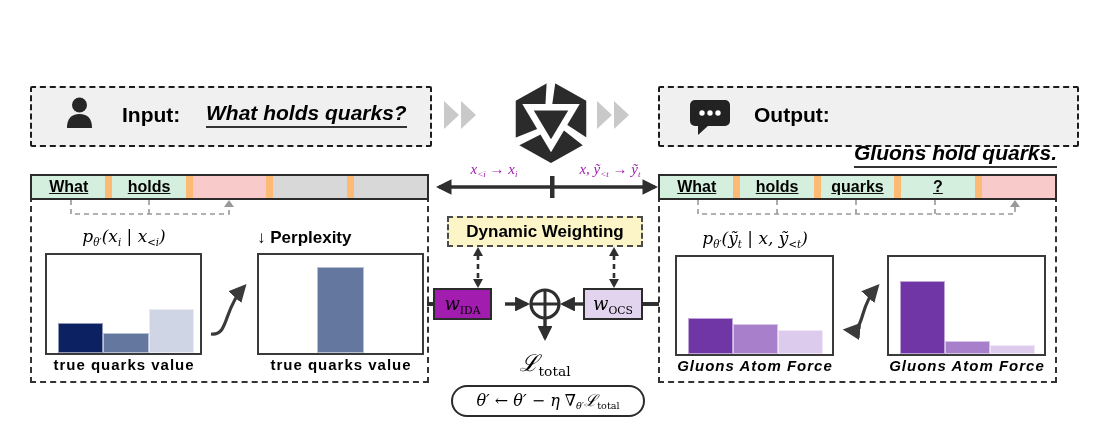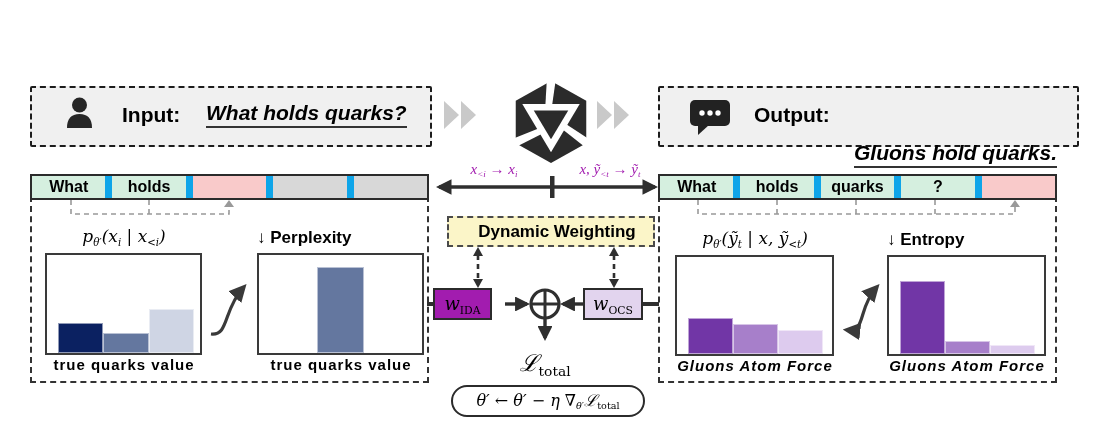--- a/index.html
+++ b/index.html
@@ -5,21 +5,21 @@
   html,body{margin:0;padding:0;background:#ffffff;}
   #canvas{position:relative;width:1103px;height:442px;background:#fff;overflow:hidden;
           font-family:"Liberation Sans",sans-serif;color:#111;}
   .abs{position:absolute;}
   
   .io-box{background:#f0f0f0;border:2.5px dashed #1c1c1c;border-radius:2px;display:flex;align-items:center;}
   .io-label{font-weight:bold;font-size:21px;color:#000;}
   .io-quote{font-style:italic;font-weight:600;font-size:21px;color:#000;
             border-bottom:2px solid #333;padding-bottom:1px;margin-left:12px;}
   
-  .tok-row{display:flex;background:#0ea5e9;border:2.5px solid #2b2b2b;gap:7px;height:22px;}
+  .tok-row{display:flex;background:#fdba74;border:2.5px solid #2b2b2b;gap:7px;height:22px;text-decoration:underline;}
   .tok{flex:1;text-align:center;font-weight:bold;font-size:16px;line-height:21px;color:#000;}
   
   .panel{border:2.5px dashed #333;background:#fff;}
   
   .chartbox{border:2.5px solid #3a3a3a;background:#fff;}
   .bar{position:absolute;bottom:0;border:1px solid rgba(255,255,255,.55);box-sizing:border-box;}
   .mathtext{font-family:"DejaVu Serif",serif;font-style:italic;font-size:17px;color:#000;text-align:center;}
   .sub{font-size:0.6em;vertical-align:-0.35em;}
   .sub.rm{font-style:normal;}
   .metric-title{font-weight:bold;font-size:17px;color:#000;}
@@ -174,30 +174,29 @@
 
   <svg class="abs" style="left:838px;top:276px;" width="50" height="64" viewBox="0 0 50 64">
     <defs>
         <marker id="m3" viewBox="0 0 10 10" refX="7" refY="5" markerWidth="5.5" markerHeight="5.5" orient="auto-start-reverse">
           <path d="M0,0L10,5L0,10z" fill="#3a3a3a"></path>
         </marker>
       </defs>
     <path d="M10,54 C28,56 20,32 38,12" fill="none" stroke="#3a3a3a" stroke-width="3.2" marker-start="url(#m3)" marker-end="url(#m3)"></path>
   </svg>
 
-  <div class="abs metric-title" style="left:887px;top:230px;width:160px;">↓ Entropy</div>
   <div class="abs chartbox" style="left:887px;top:255px;width:155px;height:97px;">
     <div class="bar" style="left: 11px; width: 45px; background-color: rgb(113, 54, 166); height: 73px;"></div>
     <div class="bar" style="left: 56px; width: 45px; background-color: rgb(167, 127, 202); height: 13px;"></div>
     <div class="bar" style="left: 101px; width: 45px; background-color: rgb(221, 203, 238); height: 9px;"></div>
   </div>
   <div class="abs xlabel" style="left:887px;top:357px;width:160px;font-style:italic;">Gluons Atom Force</div>
 
 
-  <div class="abs dw-box" style="left: 447px; top: 216px; width: 192px; height: 27px; background-color: rgb(251, 245, 200); padding-left: 12px;">Dynamic Weighting</div>
+  <div class="abs dw-box" style="left: 447px; top: 216px; width: 192px; height: 27px; background-color: rgb(251, 245, 200);">Dynamic Weighting</div>
 
   <svg class="abs" style="left:465px;top:247px;" width="26" height="41" viewBox="0 0 26 41">
     <line x1="13" y1="8" x2="13" y2="33" stroke="#2f2f2f" stroke-width="2.6" stroke-dasharray="5,4"></line>
     <polygon points="8,9 18,9 13,0" fill="#2f2f2f"></polygon>
     <polygon points="8,32 18,32 13,41" fill="#2f2f2f"></polygon>
   </svg>
   <svg class="abs" style="left:601px;top:247px;" width="26" height="41" viewBox="0 0 26 41">
     <line x1="13" y1="8" x2="13" y2="33" stroke="#2f2f2f" stroke-width="2.6" stroke-dasharray="5,4"></line>
     <polygon points="8,9 18,9 13,0" fill="#2f2f2f"></polygon>
     <polygon points="8,32 18,32 13,41" fill="#2f2f2f"></polygon>

